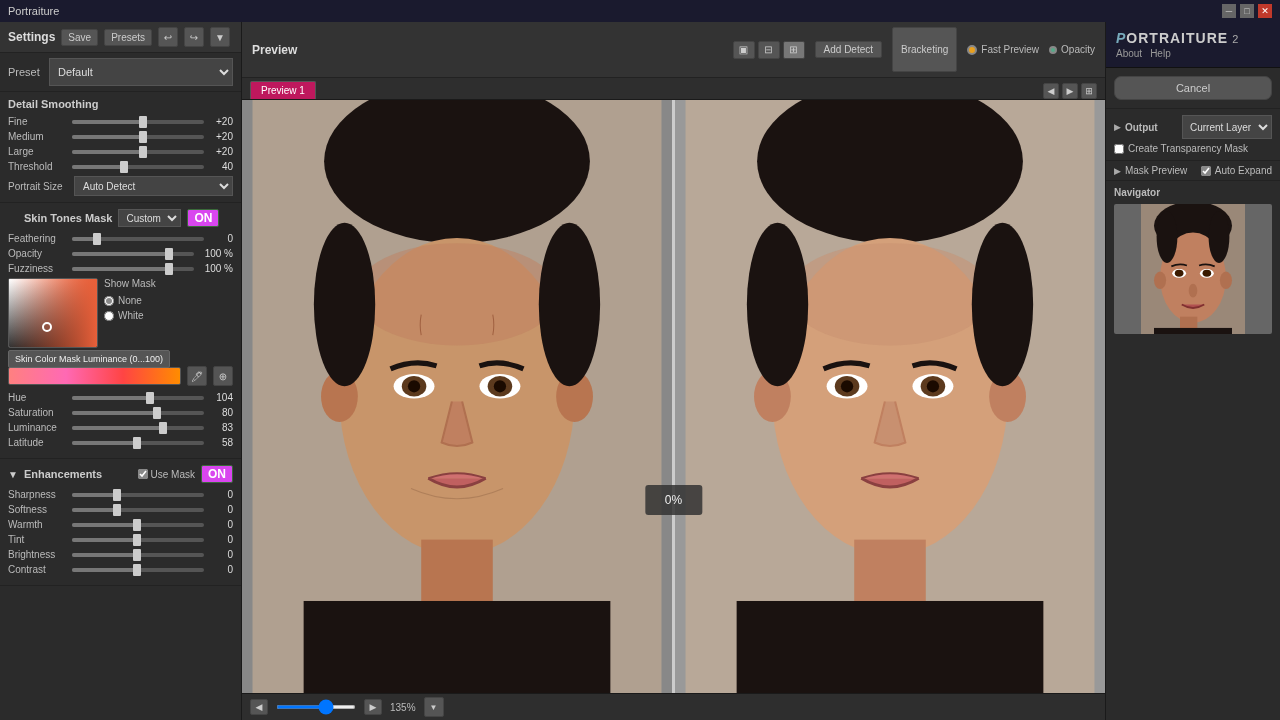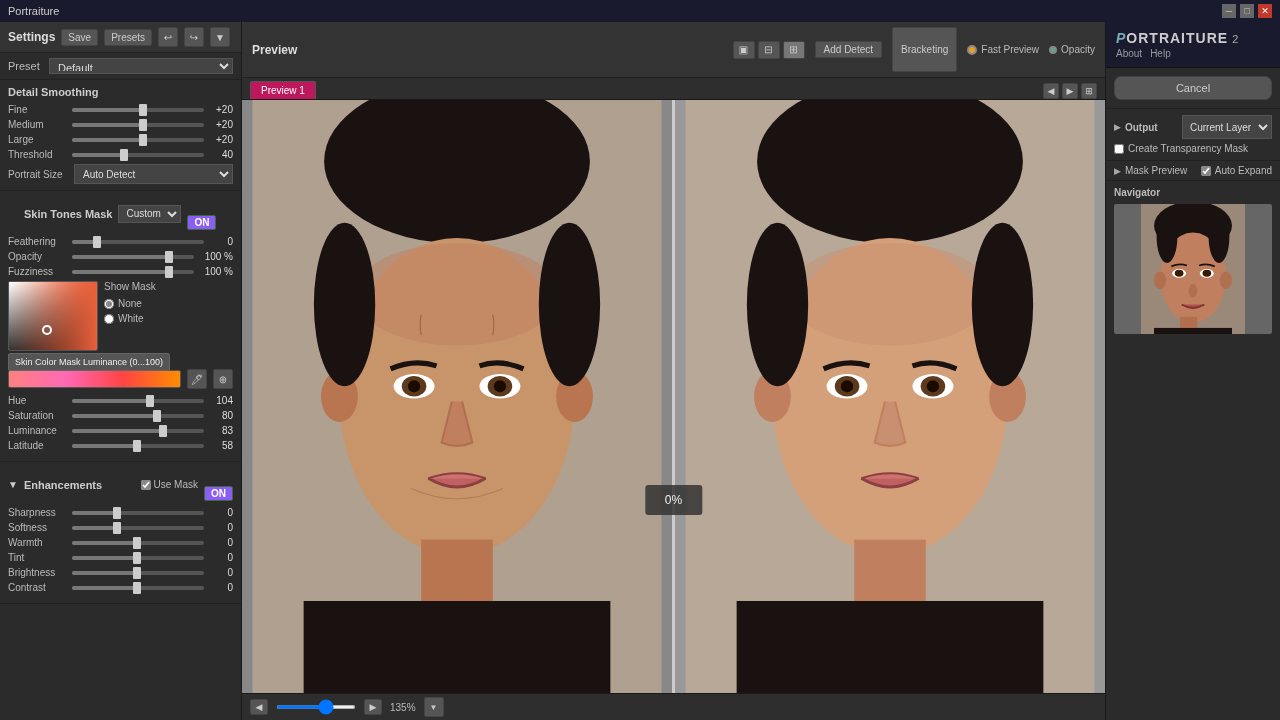--- a/index.html
+++ b/index.html
@@ -21,21 +21,21 @@
     
     
     .settings-header { background: #333; padding: 5px 8px; display: flex; align-items: center; gap: 6px; border-bottom: 1px solid #222; flex-shrink: 0; }
     .settings-title { font-weight: bold; color: #ddd; font-size: 12px; }
     .header-btn { background: #555; border: 1px solid #444; color: #ccc; padding: 2px 6px; cursor: pointer; font-size: 10px; border-radius: 2px; }
     .icon-btn { background: #555; border: 1px solid #444; color: #ccc; width: 20px; height: 20px; cursor: pointer; display: flex; align-items: center; justify-content: center; border-radius: 2px; font-size: 10px; }
     
     
     .preset-row { padding: 5px 8px; display: flex; align-items: center; gap: 6px; border-bottom: 1px solid #222; flex-shrink: 0; }
     .preset-label { color: #bbb; font-size: 11px; min-width: 35px; }
-    .preset-select { background: #444; border: 1px solid #555; color: #ddd; padding: 2px 4px; font-size: 11px; flex: 1; height: 16px; }
+    .preset-select { background: #444; border: 1px solid #555; color: #ddd; padding: 2px 4px; font-size: 11px; flex: 1; height: 28px; }
     
     
     .section { padding: 6px 8px; border-bottom: 1px solid #222; }
     .section-title { color: #ccc; font-weight: bold; font-size: 11px; margin-bottom: 6px; }
     
     
     .slider-row { display: flex; align-items: center; margin-bottom: 4px; gap: 4px; }
     .slider-label { color: #bbb; font-size: 10px; min-width: 60px; }
     .slider-track { flex: 1; height: 4px; background: #555; border-radius: 2px; position: relative; cursor: pointer; }
     .slider-fill { height: 100%; background: #777; border-radius: 2px; }
@@ -45,21 +45,21 @@
     
     
     .portrait-size-row { display: flex; align-items: center; gap: 6px; margin-top: 4px; }
     .portrait-label { color: #bbb; font-size: 10px; min-width: 60px; }
     .portrait-select { background: #444; border: 1px solid #555; color: #ddd; font-size: 10px; padding: 2px 4px; flex: 1; height: 20px; }
     
     
     .skin-header { display: flex; align-items: center; gap: 6px; margin-bottom: 6px; }
     .skin-title { color: #ccc; font-weight: bold; font-size: 11px; margin-left: 16px; }
     .skin-select { background: #444; border: 1px solid #555; color: #ddd; font-size: 10px; padding: 1px 3px; height: 18px; }
-    .on-btn { background: #8b5cf6; border: 1px solid #3a6a3a; color: #fff; padding: 1px 6px; font-size: 10px; border-radius: 2px; cursor: pointer; font-weight: bold; margin-top: 18px; }
+    .on-btn { background: #d946ef; border: 1px solid #3a6a3a; color: #fff; padding: 1px 6px; font-size: 12px; border-radius: 2px; cursor: pointer; font-weight: bold; }
     
     
     .color-picker-area { display: flex; gap: 6px; margin-bottom: 6px; }
     .color-gradient { width: 90px; height: 70px; position: relative; border: 1px solid #555; border-radius: 2px; background: linear-gradient(to bottom, rgba(0,0,0,0) 0%, rgba(0,0,0,1) 100%), linear-gradient(to right, #fff 0%, #e8603a 100%); overflow: hidden; cursor: crosshair; }
     .color-cursor { width: 10px; height: 10px; border: 2px solid #fff; border-radius: 50%; position: absolute; top: 48px; left: 38px; transform: translate(-50%, -50%); }
     .color-right { display: flex; flex-direction: column; gap: 4px; flex: 1; }
     .show-mask-label { color: #bbb; font-size: 10px; margin-bottom: 2px; }
     .radio-row { display: flex; align-items: center; gap: 4px; color: #bbb; font-size: 10px; cursor: pointer; }
     .radio-input { width: 10px; height: 10px; accent-color: #888; cursor: pointer; }
     

